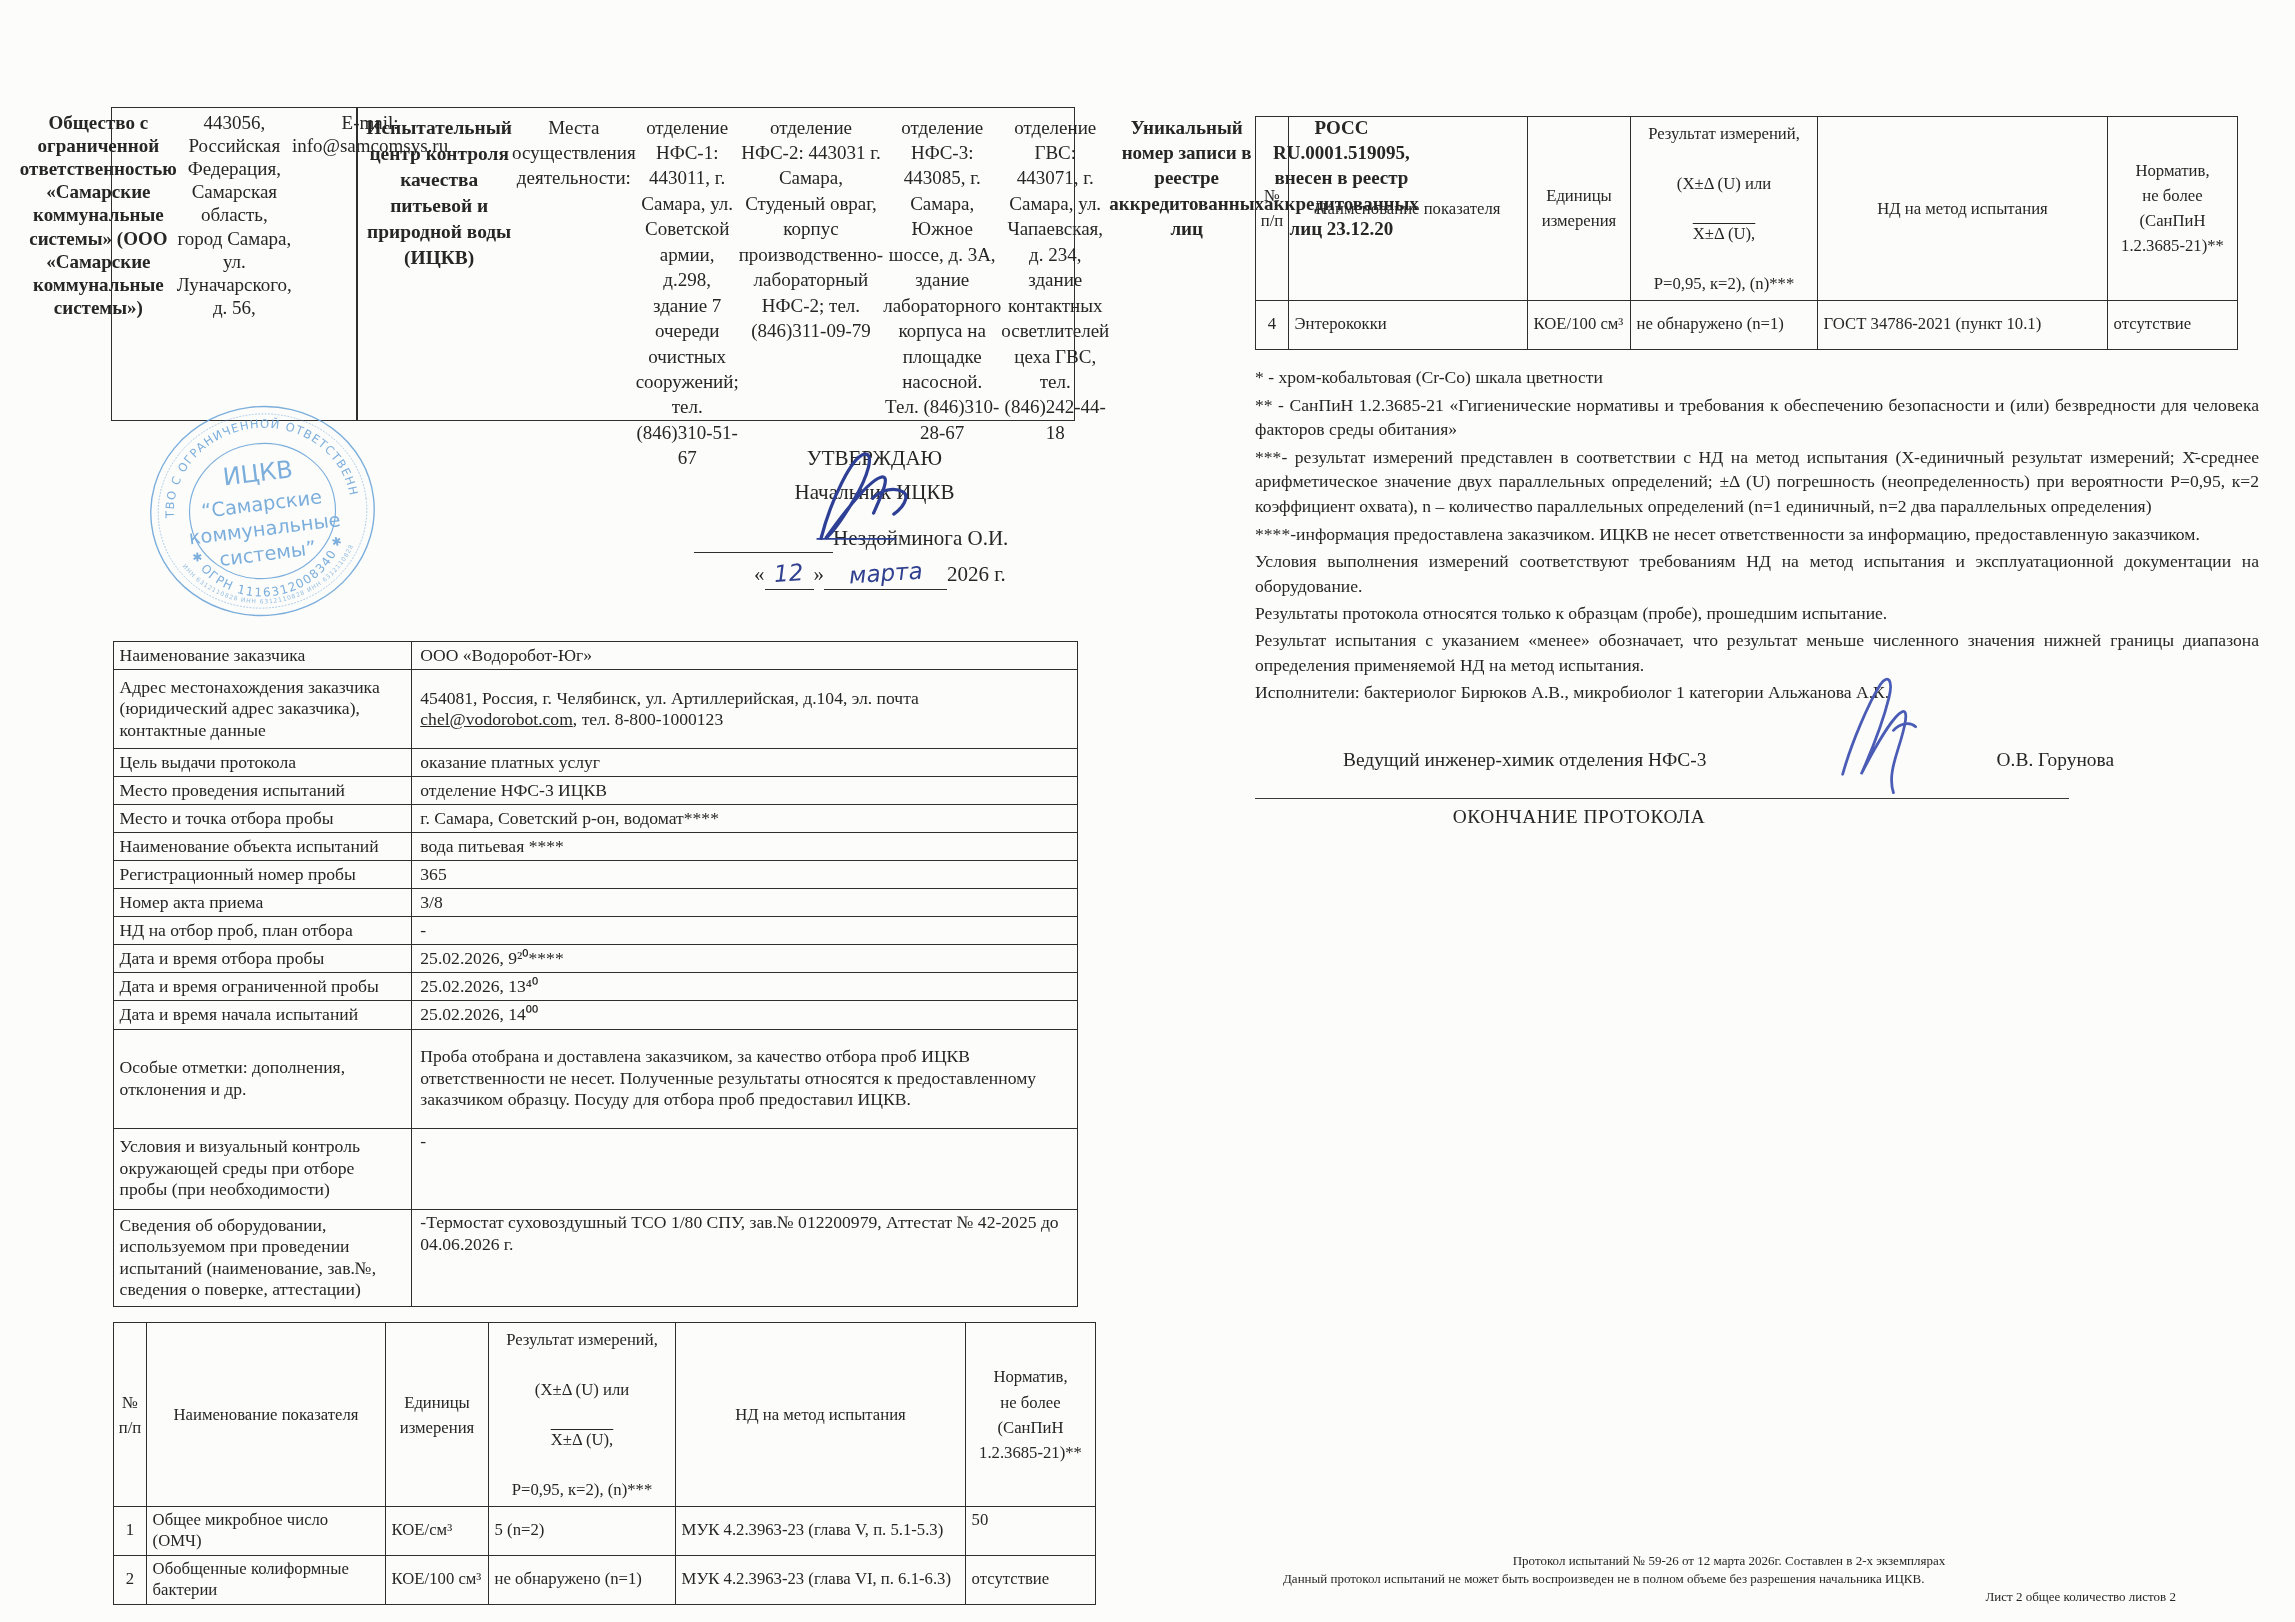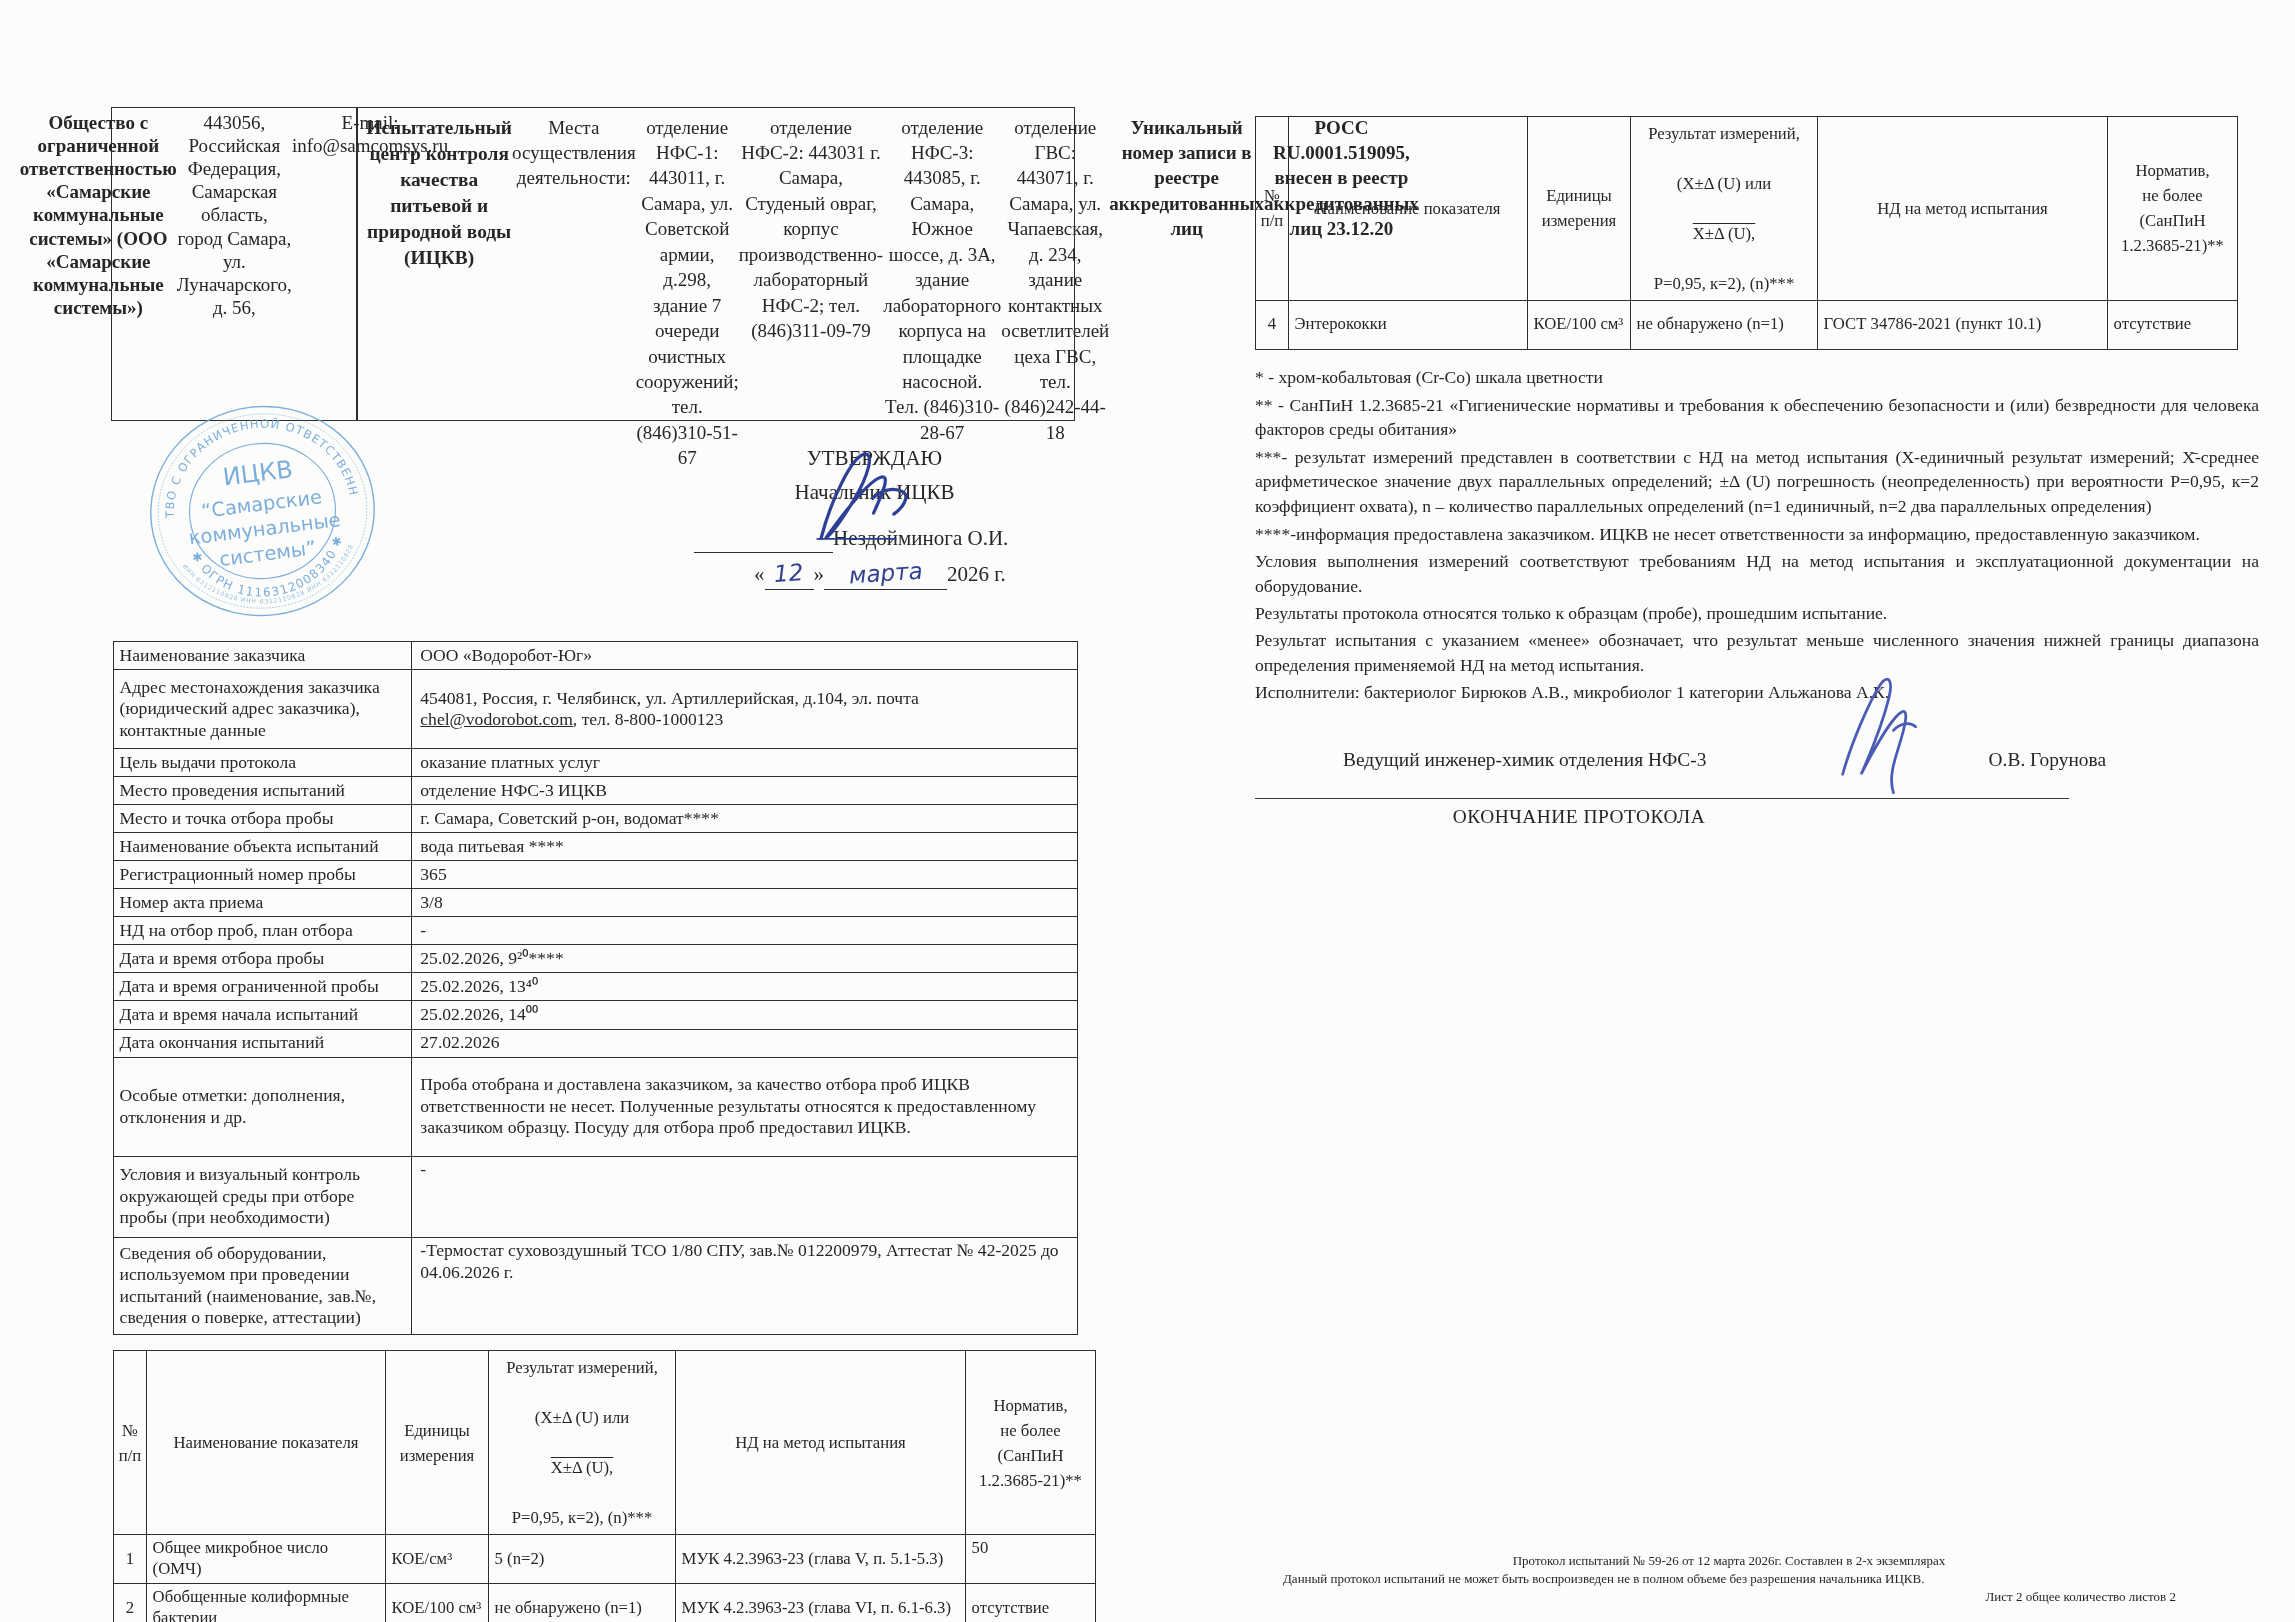--- a/index.html
+++ b/index.html
@@ -55,21 +55,21 @@
   .res-table td { font-size:16.7px; line-height:1.25; padding:2.8px 5.6px; vertical-align:middle; text-align:left; }
   .res-table td.cnum { text-align:center; }
   .ovl { text-decoration:overline; }
 
   
   .page2-flow { left:1255px; top:116px; width:1004px; }
   .notes { margin-top:15.7px; font-size:17.6px; line-height:1.4; text-align:justify; }
   .notes p { margin:0 0 2.8px 0; }
   .sig-row { margin-top:44px; display:flex; align-items:baseline; font-size:19.4px; position:relative; }
   .sig-row .role { margin-left:88px; }
-  .sig-row .person { position:absolute; right:153px; }
+  .sig-row .person { position:absolute; right:145px; }
   .end-rule { margin-top:27px; width:814px; border-top:1.4px solid #3a3a3a; }
   .end-label { width:648px; text-align:center; font-size:19.4px; margin-top:6.5px; letter-spacing:0.5px; }
   .footer2 { left:1255px; top:1506px; width:1004px; font-size:13px; line-height:1.4;margin-top:46px; }
   .footer2 .f1 { text-align:center; padding-right:56px; }
   .footer2 .f2 { padding-left:28px; }
   .footer2 .f3 { text-align:right; padding-right:83px; }
 
   .stamp-wrap { left:147px; top:403px; width:231px; height:216px; }
 </style>
 </head>
@@ -187,24 +187,20 @@
             <td>25.02.2026, 9²⁰****</td>
           </tr>
         <tr class="r-d">
             <td class="lbl">Дата и время ограниченной пробы</td>
             <td>25.02.2026, 13⁴⁰</td>
           </tr>
         <tr class="r-d">
             <td class="lbl">Дата и время начала испытаний</td>
             <td>25.02.2026, 14⁰⁰</td>
           </tr>
-        <tr class="r-d">
-            <td class="lbl">Дата окончания испытаний</td>
-            <td>27.02.2026</td>
-          </tr>
         <tr class="r-m2">
             <td class="lbl">Особые отметки: дополнения, отклонения и др.</td>
             <td>Проба отобрана и доставлена заказчиком, за качество отбора проб ИЦКВ ответственности не несет. Полученные результаты относятся к предоставленному заказчиком образцу. Посуду для отбора проб предоставил ИЦКВ.</td>
           </tr>
         <tr class="r-m3">
             <td class="lbl">Условия и визуальный контроль окружающей среды при отборе пробы (при необходимости)</td>
             <td style="vertical-align:top;">-</td>
           </tr>
         <tr class="r-m4">
             <td class="lbl">Сведения об оборудовании, используемом при проведении испытаний (наименование, зав.№, сведения о поверке, аттестации)</td>

